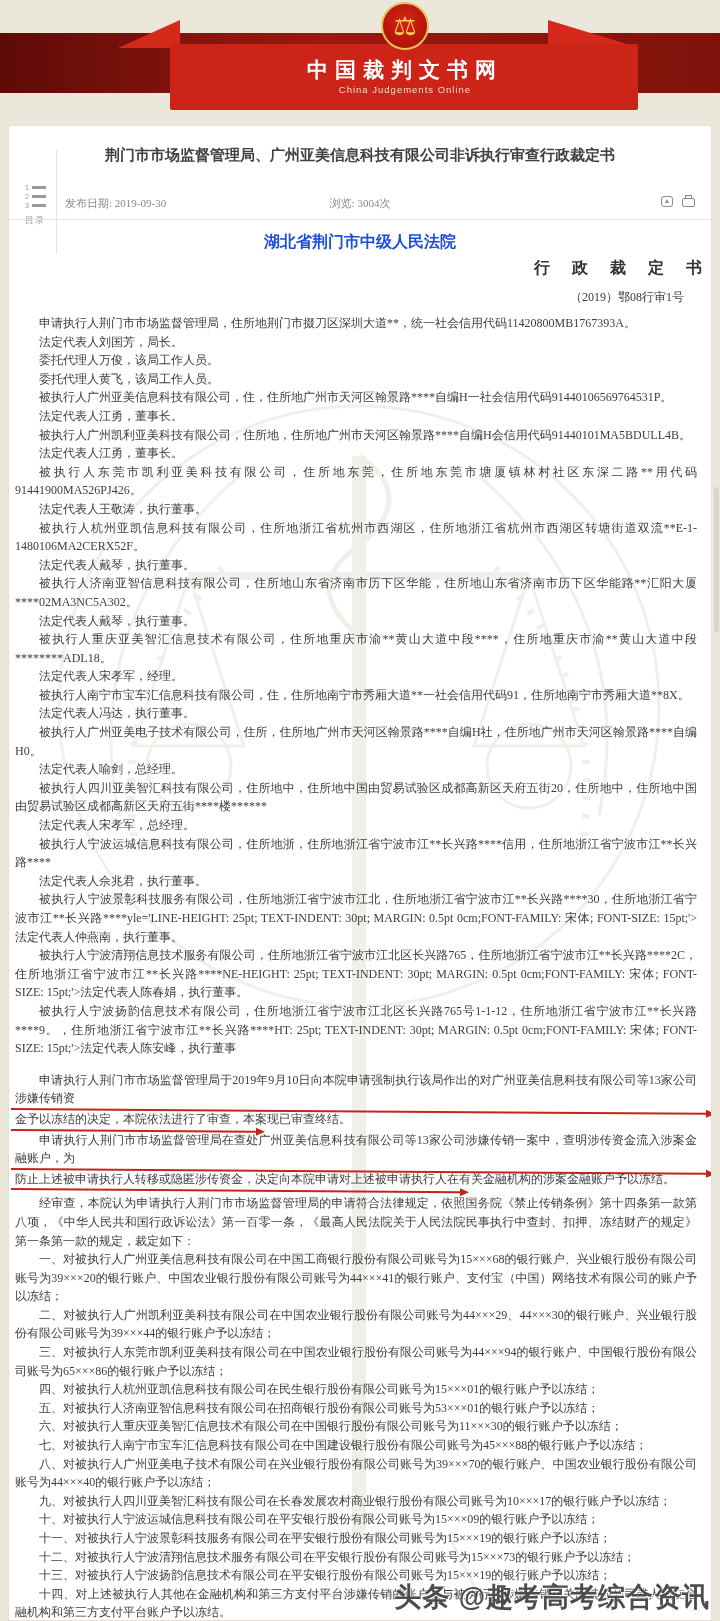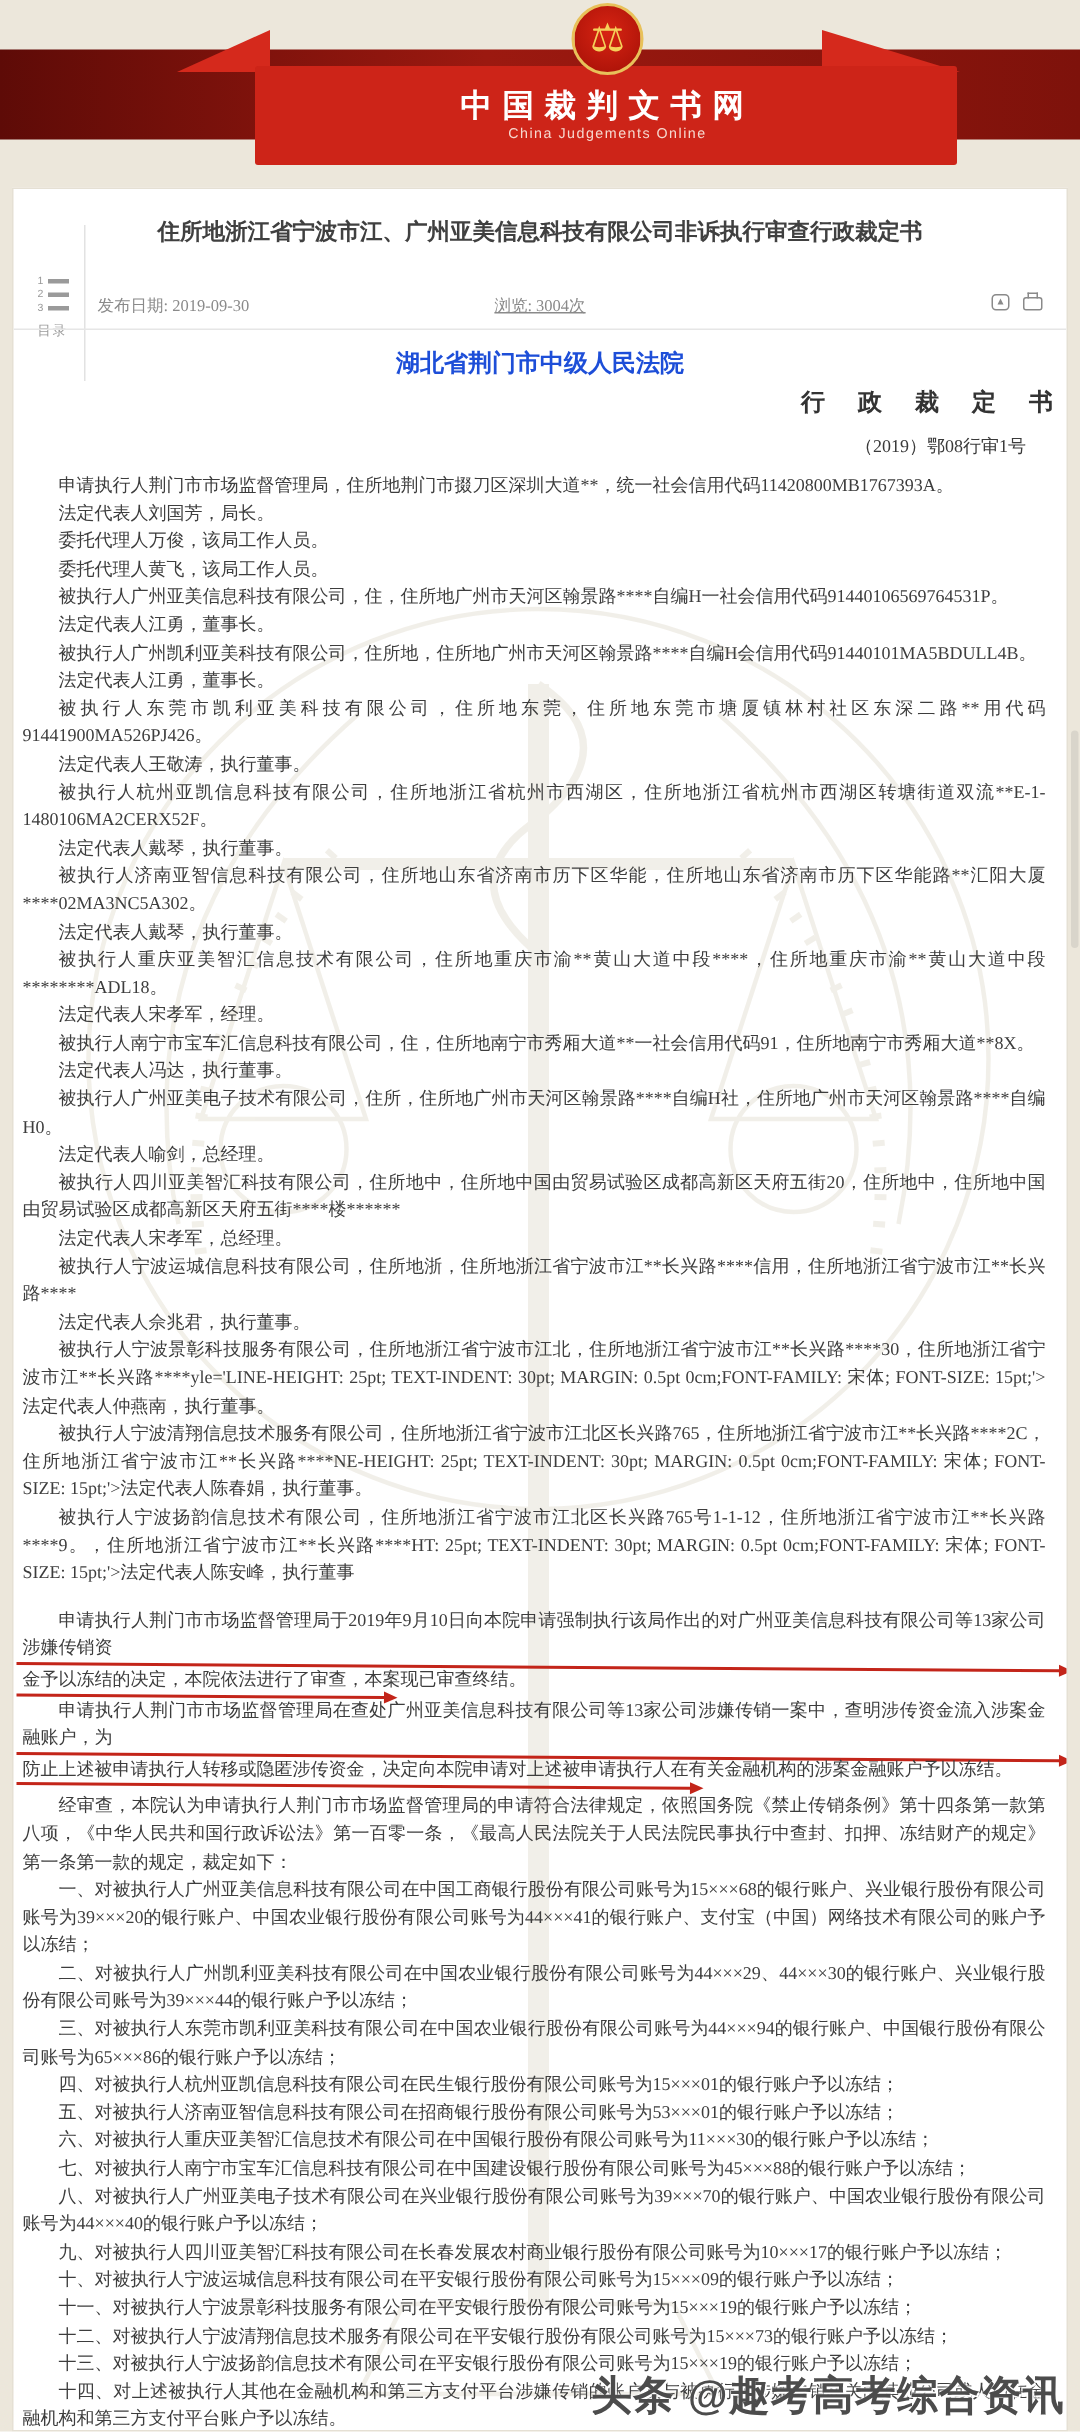--- a/index.html
+++ b/index.html
@@ -47,21 +47,21 @@
   .toc .num { font-size:7px; color:#999; width:6px; font-family:"Liberation Sans",sans-serif; }
   .toc .bar { width:14px; height:2.5px; background:#9a9a9a; margin-left:2px; }
   .toc .lbl { font-size:9px; color:#9a9a9a; margin-top:2px; letter-spacing:1px; }
   .toc-divider { position:absolute; left:47px; top:6px; height:104px; border-left:1px solid #e2e2e2; }
 
   .page-title { margin:18px 70px 0 70px; text-align:center; font-weight:bold;
     font-size:15px; color:#404040; line-height:22px; }
 
   .meta { position:relative; margin-top:24px; height:30px; border-bottom:1px solid #e6e6e6;padding-left:37px; }
   .meta .pub { position:absolute; left:56px; top:6px; font-size:11px; color:#8a8a8a; }
-  .meta .views { position:absolute; left:0; right:0; text-align:center; top:6px; font-size:11px; color:#8a8a8a;text-decoration:underline; }
+  .meta .views { position:absolute; left:0; right:0; text-align:center; top:6px; font-size:11px; color:#8a8a8a; }
   .meta .icons { position:absolute; right:16px; top:6px; display:flex; gap:9px; align-items:center; }
   .icon-download { width:12px; height:11px; border:1.5px solid #8a8a8a; border-radius:3px; position:relative; }
   .icon-download::after { content:''; position:absolute; left:3px; top:2px;
     border-left:2px solid transparent; border-right:2px solid transparent; border-bottom:4px solid #8a8a8a; }
   .icon-print { width:13px; height:9px; border:1.5px solid #8a8a8a; border-radius:2px; position:relative; margin-top:2px; }
   .icon-print::before { content:''; position:absolute; left:2px; top:-4px; width:5px; height:3px; border:1.5px solid #8a8a8a; border-bottom:none; }
 
   .court { margin-top:12px; text-align:center; font-weight:bold; font-size:16px; color:#1d4ed8; }
   .doc-type { margin-top:5px; text-align:right; font-weight:bold; font-size:16px; color:#333; letter-spacing:9px; }
   .case-no { margin-top:10px; text-align:right; padding-right:27px; font-size:12px; color:#3a3a3a; }
@@ -132,21 +132,21 @@
           </div>
         <div class="row">
             <span class="num">3</span>
             <span class="bar"></span>
           </div>
       </div>
       <div class="lbl">目录</div>
     </div>
     <div class="toc-divider"></div>
 
-    <div class="page-title">住所地浙江省宁波市江、广州亚美信息科技有限公司非诉执行审查行政裁定书</div>
+    <div class="page-title">荆门市市场监督管理局、广州亚美信息科技有限公司非诉执行审查行政裁定书</div>
 
     <div class="meta">
       <span class="pub">发布日期: 2019-09-30</span>
       <span class="views">浏览: 3004次</span>
       <span class="icons">
         <span class="icon-download"></span>
         <span class="icon-print"></span>
       </span>
     </div>
 

